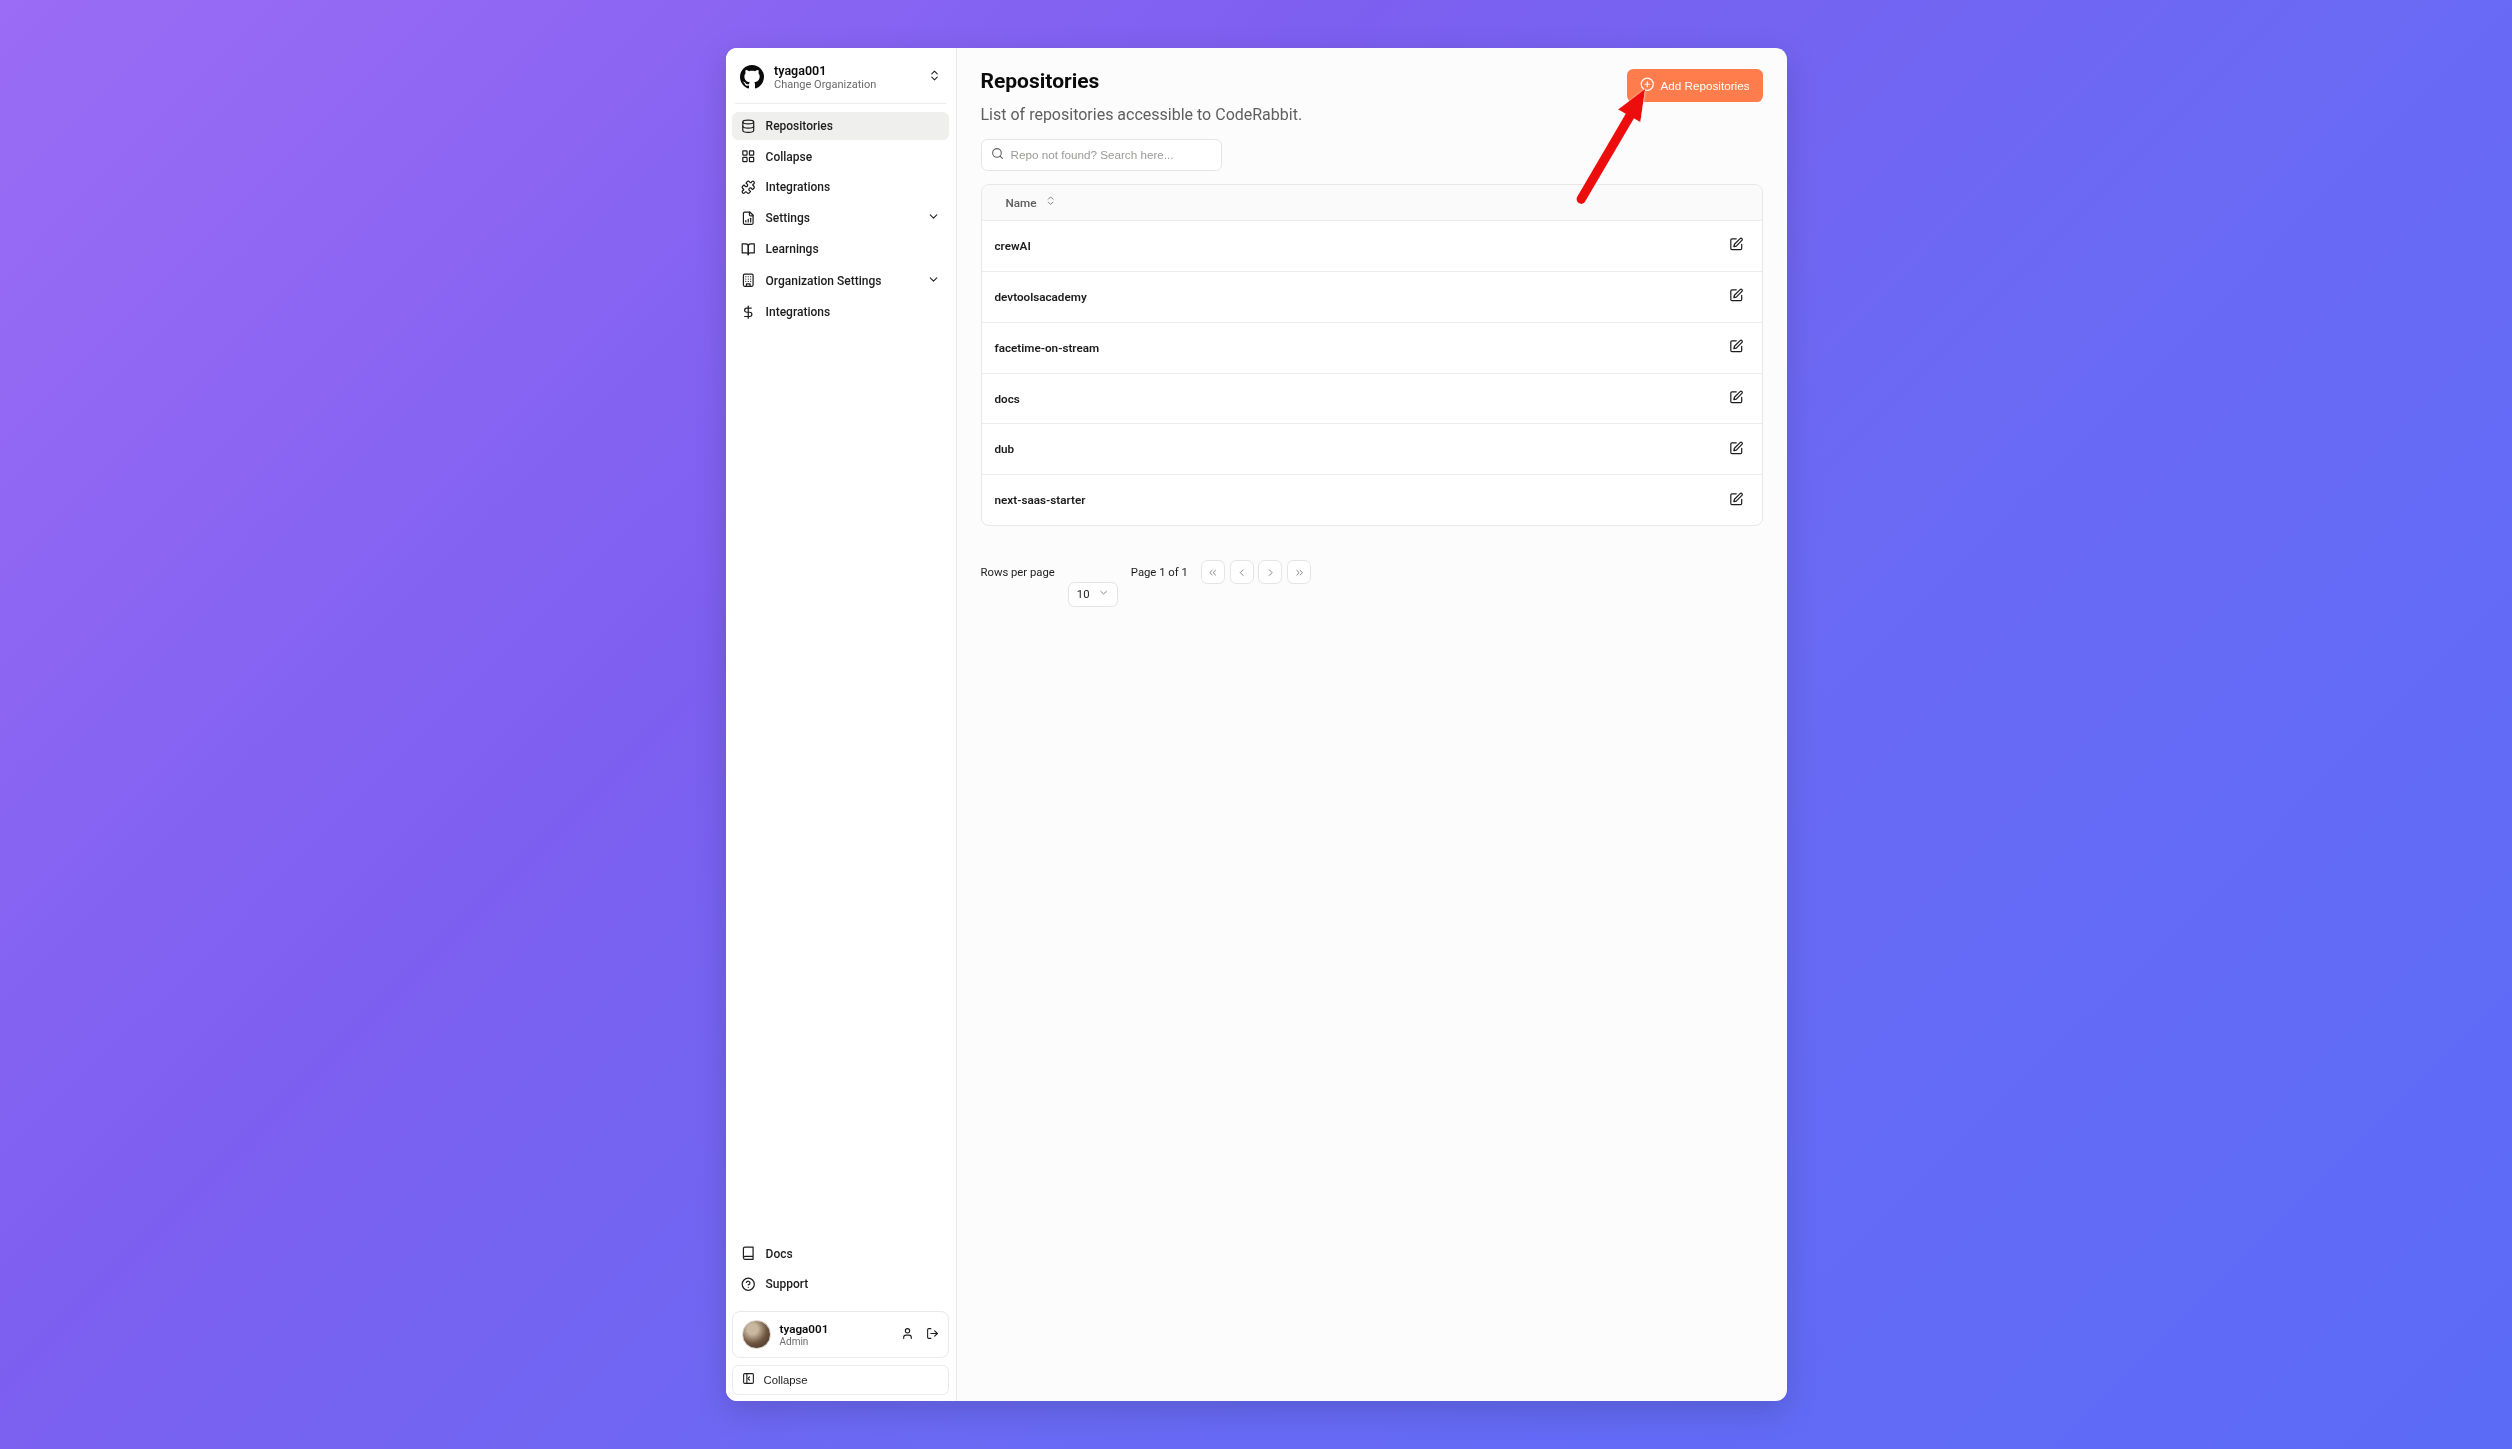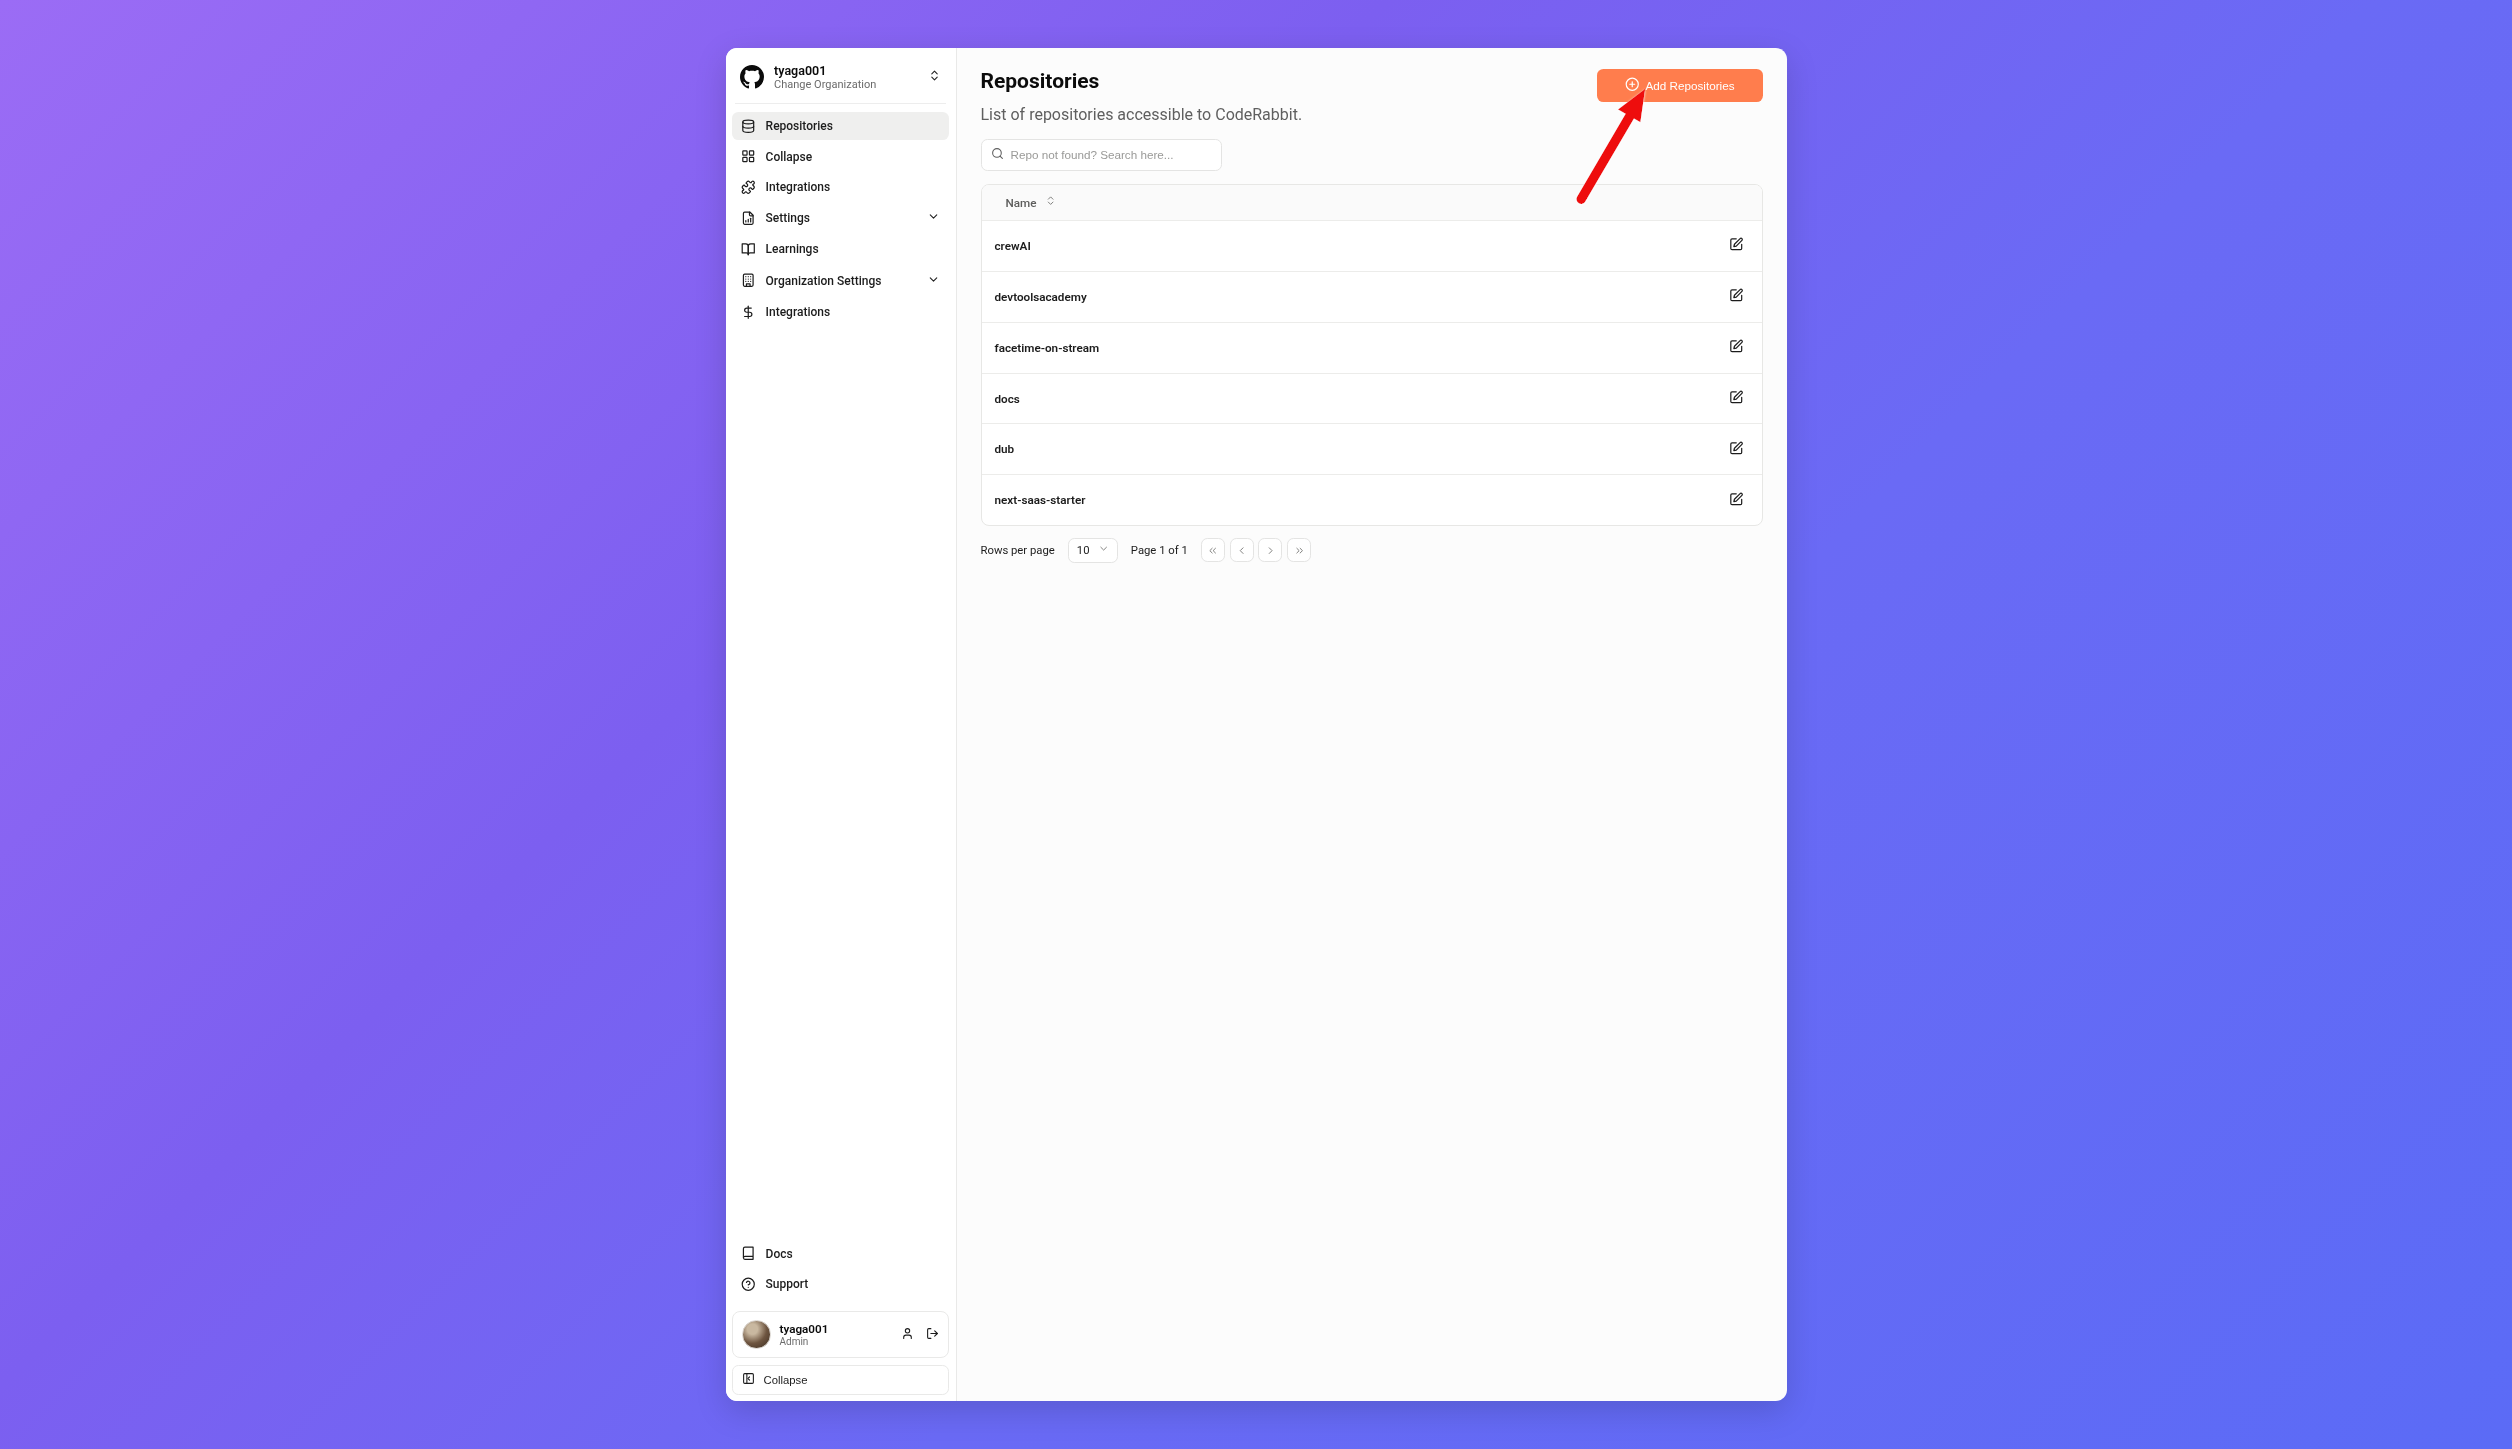--- a/index.html
+++ b/index.html
@@ -100,21 +100,21 @@
 .main { flex:1; padding: 21px 24px 16px 24px; display:flex; flex-direction:column; position:relative; }
 .page-head { display:flex; align-items:flex-start; justify-content:space-between; }
 .page-title { font-size: 21px; font-weight: 700; color:#0b0b0b; }
 .page-sub { font-size: 16px; color:#5f5f5f; margin-top: 12px; }
 
 .add-btn {
   background: #ff7d4d;
   color: #fff;
   border: none;
   border-radius: 6.4px;
-  padding: 8px 28px;
+  padding: 8px 13px;
   font-size: 11.7px; font-weight: 500;
   display:flex; align-items:center; gap:6.4px;
   cursor:pointer;
 }
 
 .search-box {
   margin-top: 14.5px;
   width: 241px;
   border: 0.8px solid #e4e4e3;
   border-radius: 6.4px;
@@ -154,21 +154,21 @@
 .edit-btn { color:#1c1c1c; cursor:pointer; padding:3.2px; }
 
 .pager {
   margin-top: 11.3px;
   display:flex; align-items:center; justify-content:flex-start; gap:13px;
   font-size:11.3px; color:#1c1c1c;
 }
 .rows-select {
   border:0.8px solid #e4e4e3; border-radius:6.4px;
   padding:4.8px 8px; display:flex; align-items:center; gap:8px;
-  font-size:11.3px; background:#fff; cursor:pointer;
+  font-size:11.3px; background:#fff; cursor:pointer;margin-top:44px;
 }
 .pager-btns { display:flex; gap:4.8px; }
 .pbtn {
   width:24px; height:24px; border:0.8px solid #e4e4e3; border-radius:6.4px;
   display:flex; align-items:center; justify-content:center;
   background:#fff; color:#7a7a78; cursor:pointer;
 }
 .pbtn svg { display:block; }
 
 

